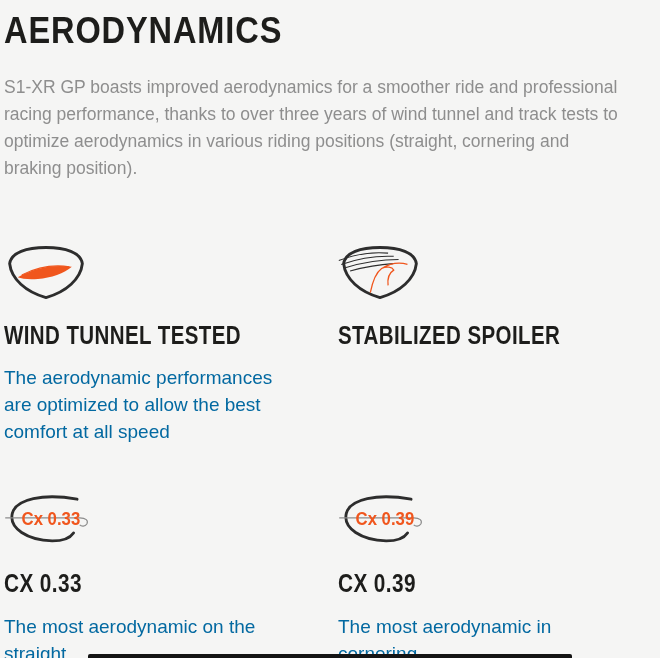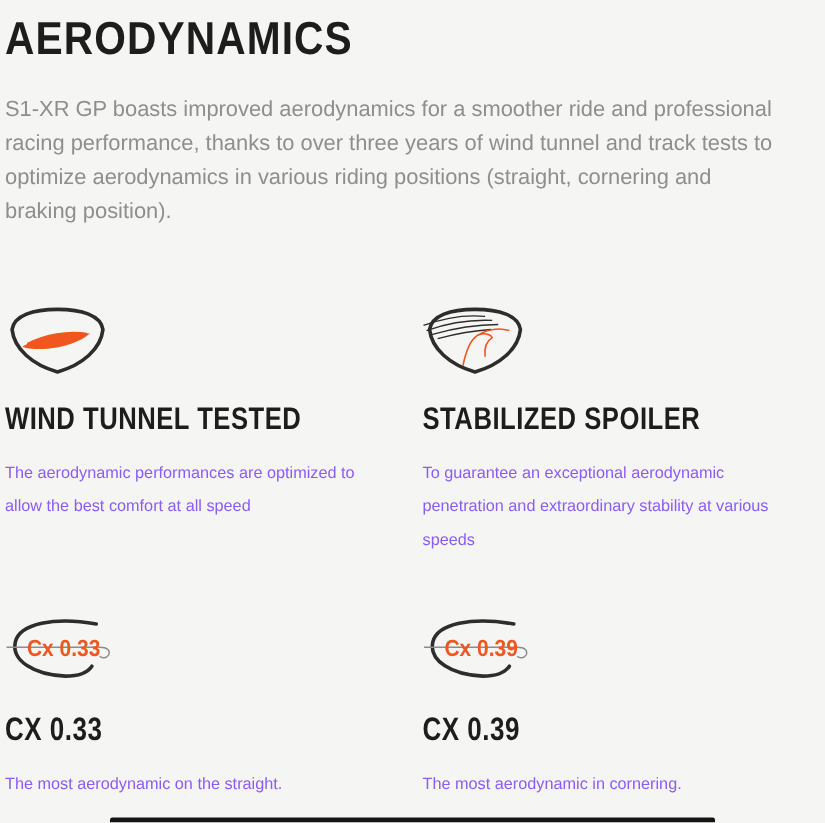--- a/index.html
+++ b/index.html
@@ -59,22 +59,22 @@
     font-size:26px;
     font-weight:800;
     letter-spacing:.5px;
     transform:scaleX(.8);
     transform-origin:left center;
     white-space:nowrap;
   }
 
   .cell p {
     margin-top:14px;
-    color:#8b5cf6;
-    font-size:13px;
+    color:#0369a1;
+    font-size:19px;
     line-height:27px;
   }
 
   .bottom-bar {
     position:absolute;
     bottom:0; left:50%;
     transform:translateX(-50%);
     width:484px; height:4px;
     background:#141414;
     border-radius:2px 2px 0 0;
@@ -103,21 +103,20 @@
       <p>The aerodynamic performances are optimized to allow the best comfort at all speed</p>
     </div>
 
     <div class="cell">
       <svg class="icon" width="84" height="57" viewBox="0 0 104 70">
         <path d="M7 24 C9 10 28 4 52 4 C76 4 95 10 97 24 C95 43 77 59 52 66 C27 59 9 43 7 24 Z" fill="none" stroke="#2d2d2d" stroke-width="3.6" stroke-linejoin="round"></path>
         <path d="M1 20 C20 13 42 9 62 11 M4 25 C24 18 47 14 69 15 M9 29 C30 23 53 19 75 19 M15 33 C34 28 52 25 68 24" fill="none" stroke="#2d2d2d" stroke-width="1.3"></path>
         <path d="M40 60 C43 45 47 35 54 30 C60 27 67 28 69 32 C64 35 61 42 62 51 M54 30 C64 24 76 22 86 25" fill="none" stroke="#f0561d" stroke-width="1.6"></path>
       </svg>
       <h2 class="feature-title">STABILIZED SPOILER</h2>
-      <p>To guarantee an exceptional aerodynamic penetration and extraordinary stability at various speeds</p>
     </div>
 
     <div class="cell">
       <svg class="icon" width="100" height="55" viewBox="0 0 112 62">
         <path d="M82 7 C44 0 13 7 9 23 C5 40 26 53 54 54 C66 54 74 51 78 45" fill="none" stroke="#2d2d2d" stroke-width="3.2" stroke-linecap="round"></path>
         <path d="M1 28 L85 28 C92 28 95 31 93 35 C91 38 87 38 85 36" fill="none" stroke="#8c8c8c" stroke-width="1.3"></path>
         <text transform="translate(14 0) scale(0.9 1)" x="6" y="36" font-size="21" font-weight="bold" fill="#f0561d">Cx 0.33</text>
       </svg>
       <h2 class="metric-title">CX 0.33</h2>
       <p>The most aerodynamic on the straight.</p>

